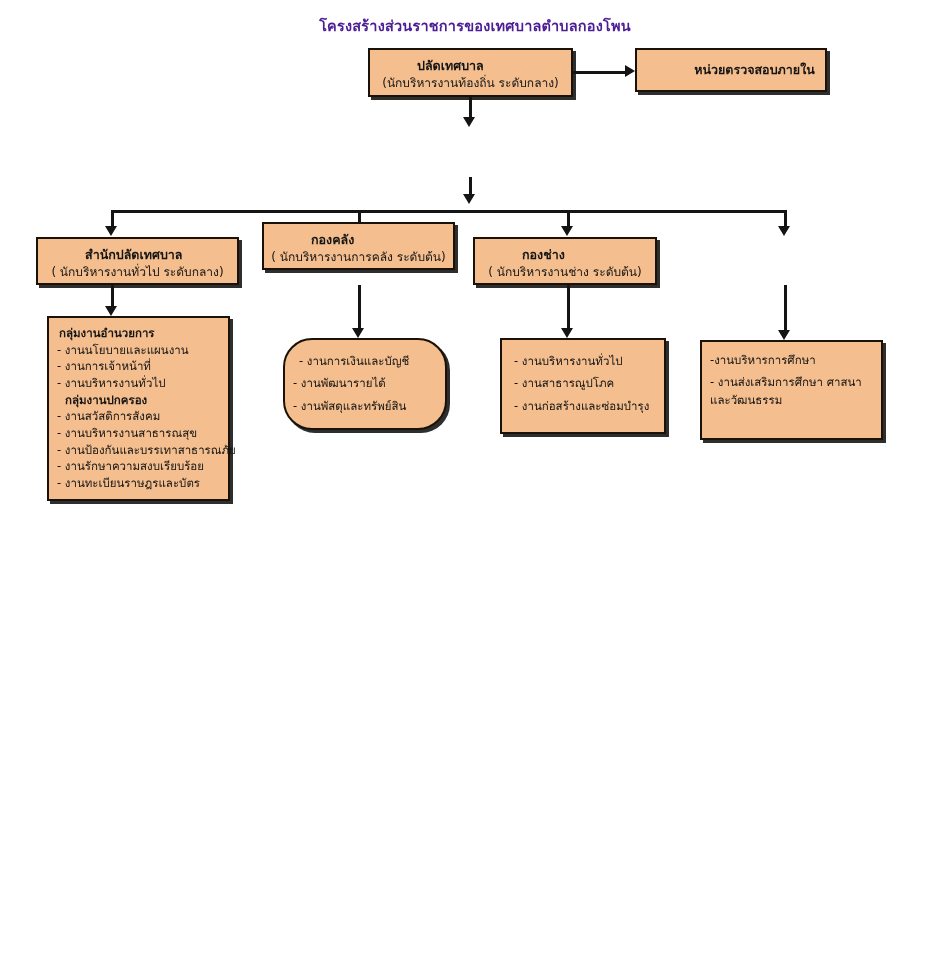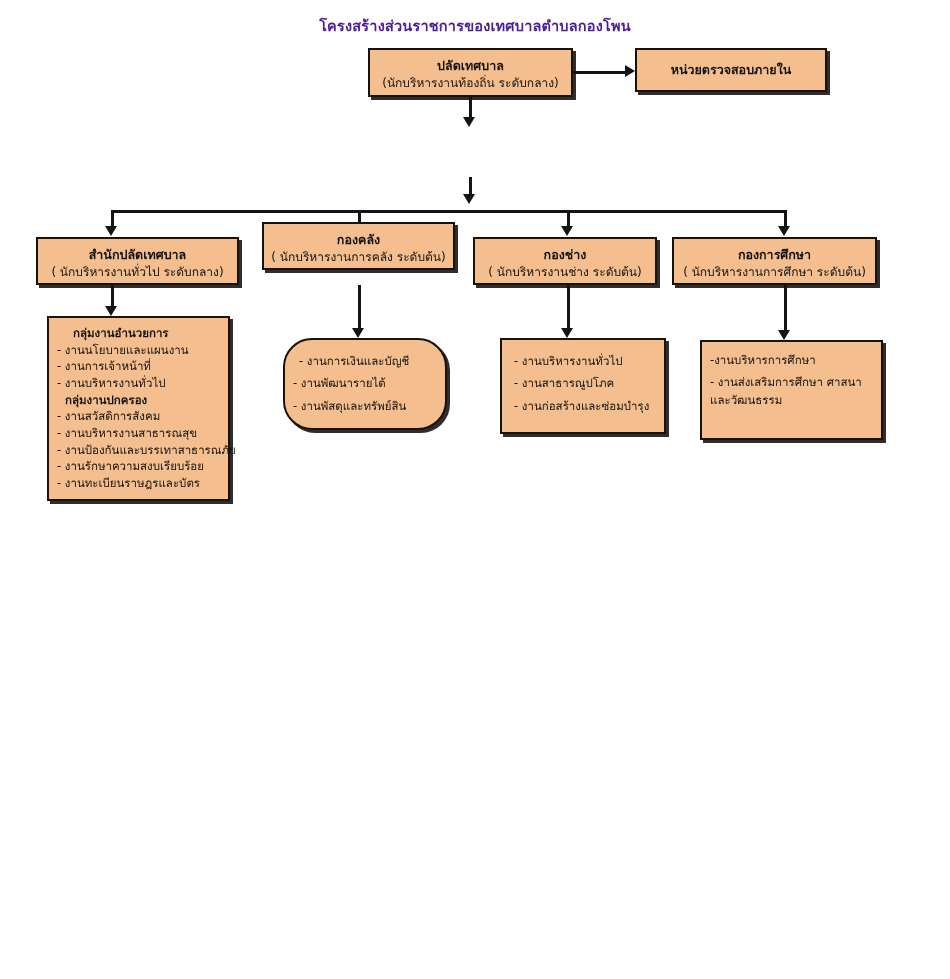--- a/index.html
+++ b/index.html
@@ -26,25 +26,26 @@
   
   .box{
     position:absolute;
     background:#f4be8e;
     border:2.5px solid #1a1208;
     box-sizing:border-box;
     box-shadow:3px 3px 0 0 rgba(0,0,0,.82);
   }
   .box .ttl{
     display:block;
-    text-align:center;
+    text-align:left;
     font-weight:bold;
     font-size:12.5px;
     color:#141414;
     line-height:1.35;
+    padding-left:47px;
   }
   .box .sub{
     display:block;
     text-align:center;
     font-size:12px;
     color:#141414;
     line-height:1.35;
   }
   .box.head{padding-top:8px;}
   .box.single{display:flex;align-items:center;justify-content:center;}
@@ -58,21 +59,21 @@
     box-sizing:border-box;
     box-shadow:3px 3px 0 0 rgba(0,0,0,.82);
     padding:7px 8px 8px 8px;
   }
   .listbox .grp{
     display:block;
     font-weight:bold;
     font-size:11.5px;
     color:#141414;
     line-height:1.45;
-    margin:0 0 0 16px;
+    margin:0 0 0 2px;
   }
   .listbox .grp.indent{margin-left:8px;}
   .listbox .li{
     display:block;
     font-size:11.5px;
     color:#141414;
     line-height:1.45;
     white-space:nowrap;
   }
   .listbox.spaced .li{line-height:1.95;}
@@ -144,24 +145,20 @@
   <div class="box head" style="left:262px;top:222px;width:193px;height:48px;">
     <span class="ttl">กองคลัง</span>
     <span class="sub">( นักบริหารงานการคลัง ระดับต้น)</span>
   </div>
 
   <div class="box head" style="left:473px;top:237px;width:184px;height:48px;">
     <span class="ttl">กองช่าง</span>
     <span class="sub">( นักบริหารงานช่าง ระดับต้น)</span>
   </div>
 
-  <div class="box head" style="left:672px;top:237px;width:205px;height:48px;">
-    <span class="ttl">กองการศึกษา</span>
-    <span class="sub">( นักบริหารงานการศึกษา ระดับต้น)</span>
-  </div>
 
   <div class="vline" style="left:111px;top:285px;height:23px;"></div>
   <div class="arrow-down" style="left:105px;top:306px;"></div>
 
   <div class="vline" style="left:358px;top:285px;height:45px;"></div>
   <div class="arrow-down" style="left:352px;top:328px;"></div>
 
   <div class="vline" style="left:567px;top:285px;height:45px;"></div>
   <div class="arrow-down" style="left:561px;top:328px;"></div>
 

